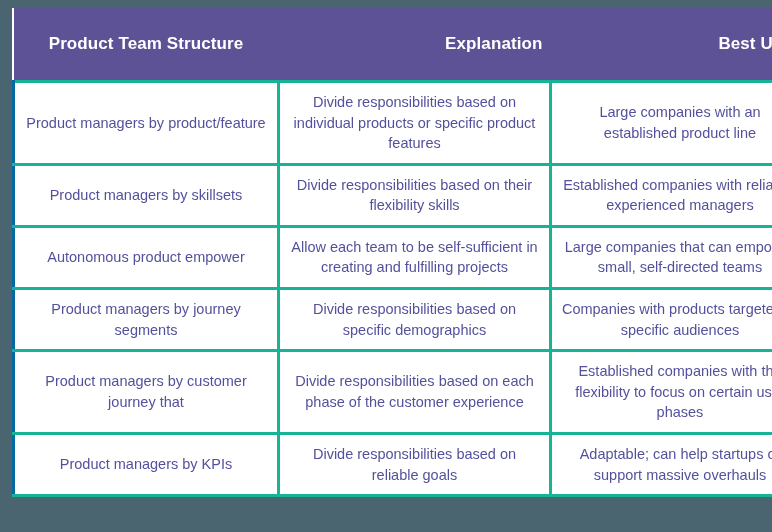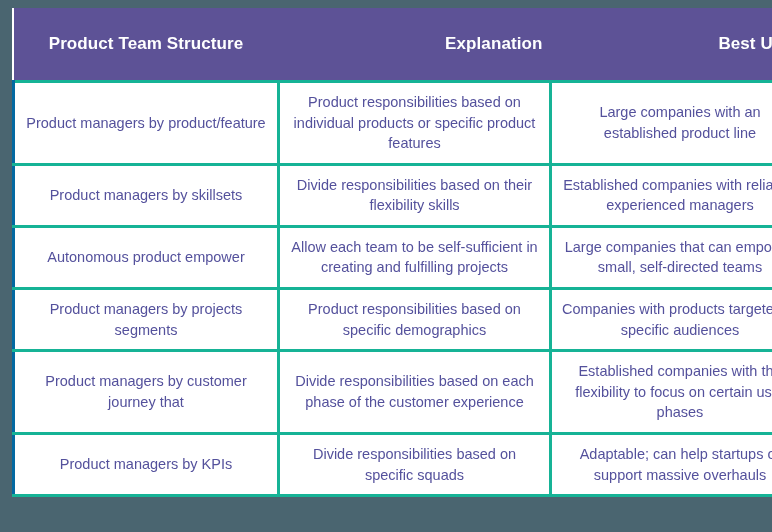--- a/index.html
+++ b/index.html
@@ -93,21 +93,21 @@
           <th class="col-2">Explanation</th>
           <th class="col-3">Best Uses</th>
         </tr>
       </thead>
       <tbody>
         <tr>
           <td class="col-1">
               <span class="cell-text">Product managers by product/feature</span>
             </td>
           <td class="col-2">
-              <span class="cell-text">Product responsibilities based on individual products or specific product features</span>
+              <span class="cell-text">Divide responsibilities based on individual products or specific product features</span>
             </td>
           <td class="col-3">
               <span class="cell-text">Large companies with an established product line</span>
             </td>
         </tr>
         <tr>
           <td class="col-1">
               <span class="cell-text">Product managers by skillsets</span>
             </td>
           <td class="col-2">
@@ -123,24 +123,24 @@
             </td>
           <td class="col-2">
               <span class="cell-text">Allow each team to be self-sufficient in creating and fulfilling projects</span>
             </td>
           <td class="col-3">
               <span class="cell-text">Large companies that can empower small, self-directed teams</span>
             </td>
         </tr>
         <tr>
           <td class="col-1">
-              <span class="cell-text">Product managers by projects segments</span>
+              <span class="cell-text">Product managers by journey segments</span>
             </td>
           <td class="col-2">
-              <span class="cell-text">Product responsibilities based on specific demographics</span>
+              <span class="cell-text">Divide responsibilities based on specific demographics</span>
             </td>
           <td class="col-3">
               <span class="cell-text">Companies with products targeted at specific audiences</span>
             </td>
         </tr>
         <tr>
           <td class="col-1">
               <span class="cell-text">Product managers by customer journey that</span>
             </td>
           <td class="col-2">
@@ -148,21 +148,21 @@
             </td>
           <td class="col-3">
               <span class="cell-text">Established companies with the flexibility to focus on certain user phases</span>
             </td>
         </tr>
         <tr>
           <td class="col-1">
               <span class="cell-text">Product managers by KPIs</span>
             </td>
           <td class="col-2">
-              <span class="cell-text">Divide responsibilities based on specific squads</span>
+              <span class="cell-text">Divide responsibilities based on reliable goals</span>
             </td>
           <td class="col-3">
               <span class="cell-text">Adaptable; can help startups or support massive overhauls</span>
             </td>
         </tr>
       </tbody>
     </table>
   </div>
 </div>
 

